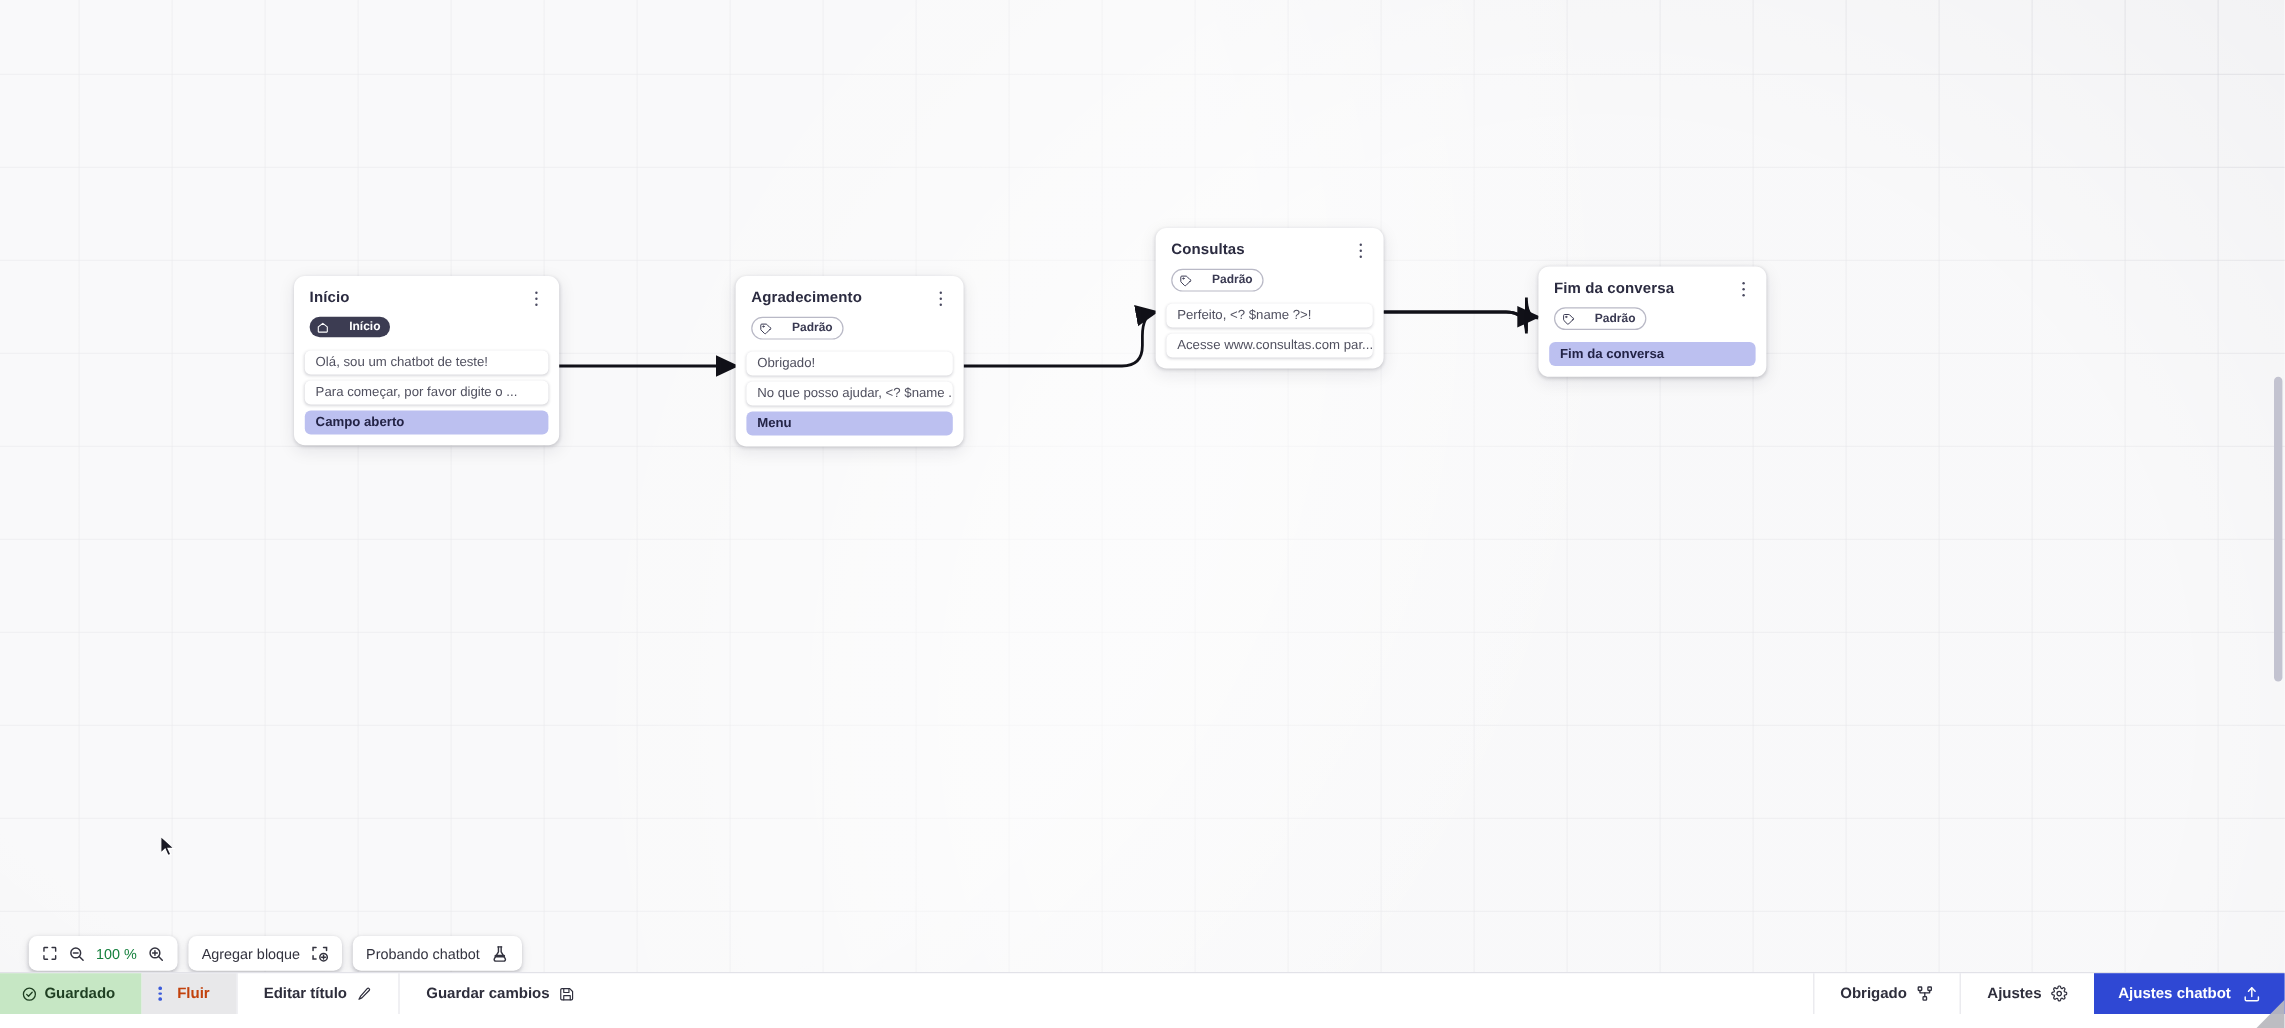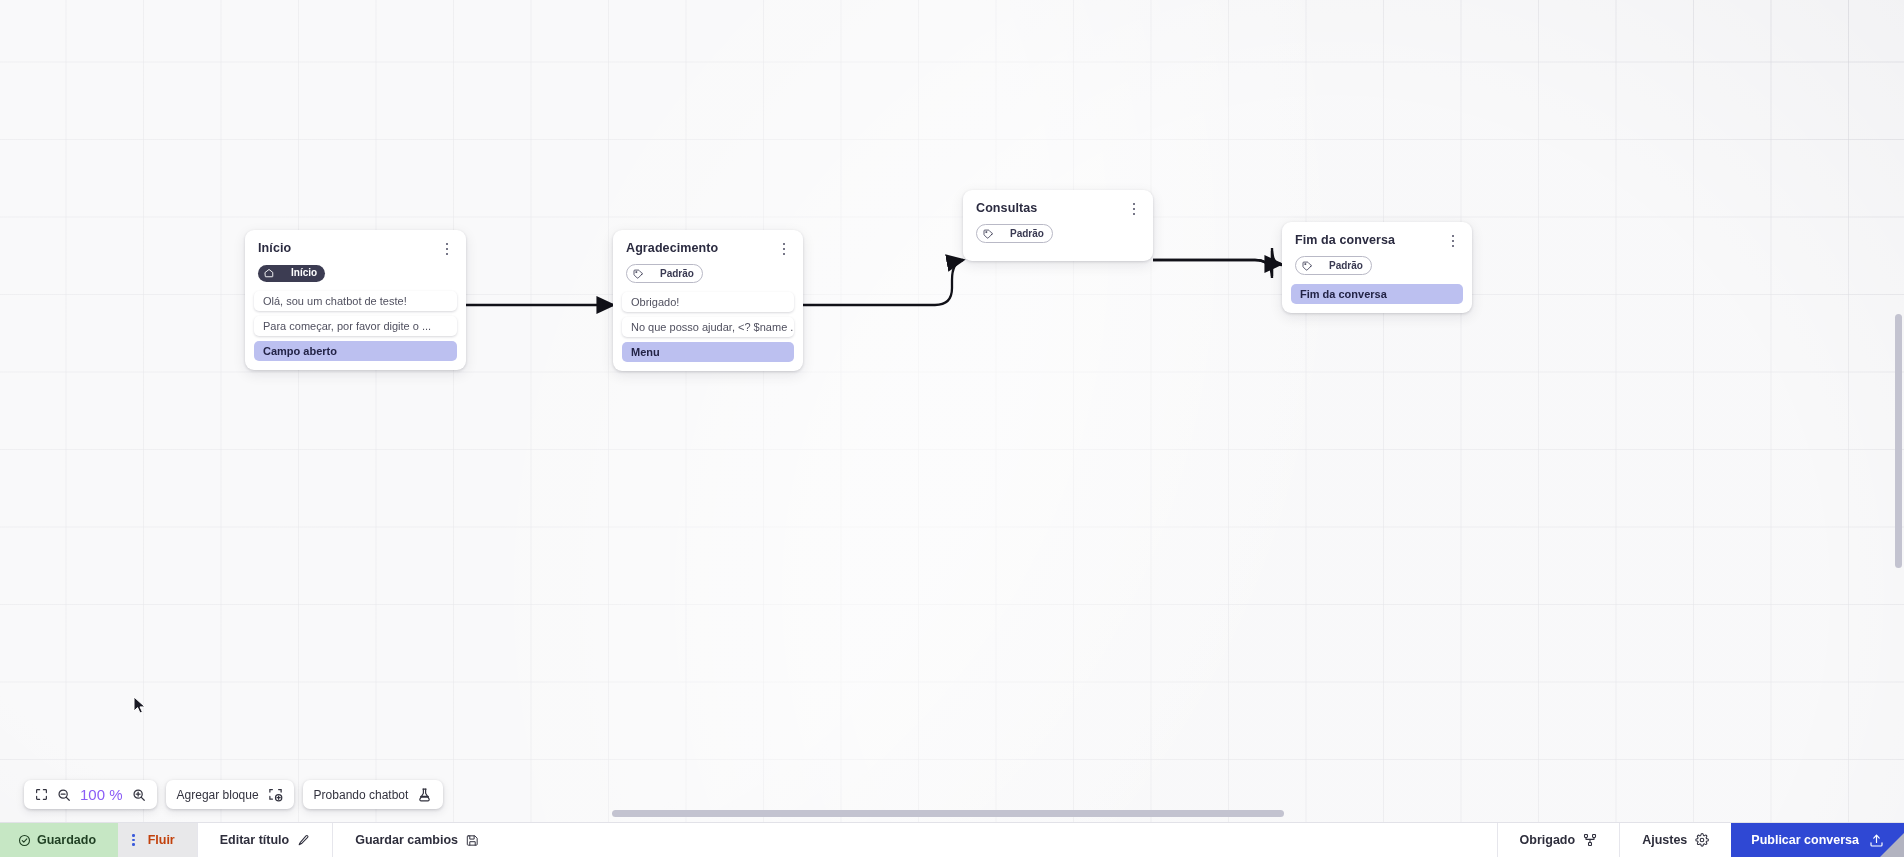--- a/index.html
+++ b/index.html
@@ -142,21 +142,21 @@
     height: 29px;
     display: flex;
     align-items: center;
     padding: 0 11px;
     gap: 9px;
     font-size: 12px;
     color: #33333f;
     cursor: pointer;
     white-space: nowrap;
   }
-  .tb-group .zoomlabel { font-size: 15px; color: #8b5cf6; }
+  .tb-group .zoomlabel { font-size: 12px; color: #15803d; }
   .tb-ico { display:flex; align-items:center; justify-content:center; cursor:pointer; }
 
   
   #vscroll {
     position: absolute;
     right: 2px;
     top: 314px;
     width: 7px;
     height: 254px;
     border-radius: 4px;
@@ -170,21 +170,21 @@
     width: 672px;
     height: 7px;
     border-radius: 4px;
     background: #c3c3d0;
     z-index: 15;
   }
 
   
   #statusbar {
     position: absolute;
-    left: 0; bottom: 0;
+    left: 0; bottom: 12px;
     width: 1904px;
     height: 34px;
     background: #ffffff;
     border-top: 1px solid #e2e2e8;
     display: flex;
     align-items: stretch;
     z-index: 30;
     font-size: 12.5px;
   }
   .sb-saved {
@@ -313,20 +313,24 @@
           </div>
       </div>
       <div class="badge-row">
         <span class="badge default">
           <svg width="10" height="10" viewBox="0 0 24 24" fill="none" stroke="#3a3a52" stroke-width="2" stroke-linecap="round" stroke-linejoin="round">
             <path d="M20.6 13.4 L12.6 21.4 a2 2 0 0 1-2.8 0 L3 14.6 a2 2 0 0 1-.6-1.4 V4.6 A2 2 0 0 1 4.4 2.6 h8.6 a2 2 0 0 1 1.4.6 l6.2 6.2 a2 2 0 0 1 0 4 Z"></path>
             <circle cx="7.6" cy="7.4" r="1.3"></circle>
           </svg>
           <span>Padrão</span>
         </span>
+      </div>
+      <div class="rows">
+        <div class="row">Perfeito, &lt;? $name ?&gt;!</div>
+        <div class="row">Acesse www.consultas.com par...</div>
       </div>
     </div>
 
     <div class="node" style="left:1282px; top:222px; width:190px;">
       <div class="node-head">
         <div class="node-title">Fim da conversa</div>
         <div class="kebab">
             <i></i>
             <i></i>
             <i></i>
@@ -453,21 +457,21 @@
         </svg>
       </div>
       <div class="sb-item">
         <span>Ajustes</span>
         <svg width="14" height="14" viewBox="0 0 24 24" fill="none" stroke="#2e2e3c" stroke-width="1.8" stroke-linecap="round" stroke-linejoin="round">
           <circle cx="12" cy="12" r="3.1"></circle>
           <path d="M19.3 14.6a1.6 1.6 0 0 0 .3 1.8l.1.1a1.9 1.9 0 1 1-2.7 2.7l-.1-.1a1.6 1.6 0 0 0-1.8-.3 1.6 1.6 0 0 0-1 1.5v.3a1.9 1.9 0 1 1-3.8 0v-.2a1.6 1.6 0 0 0-1-1.5 1.6 1.6 0 0 0-1.8.3l-.1.1a1.9 1.9 0 1 1-2.7-2.7l.1-.1a1.6 1.6 0 0 0 .3-1.8 1.6 1.6 0 0 0-1.5-1h-.3a1.9 1.9 0 1 1 0-3.8h.2a1.6 1.6 0 0 0 1.5-1 1.6 1.6 0 0 0-.3-1.8l-.1-.1a1.9 1.9 0 1 1 2.7-2.7l.1.1a1.6 1.6 0 0 0 1.8.3h.1a1.6 1.6 0 0 0 1-1.5v-.3a1.9 1.9 0 1 1 3.8 0v.2a1.6 1.6 0 0 0 1 1.5 1.6 1.6 0 0 0 1.8-.3l.1-.1a1.9 1.9 0 1 1 2.7 2.7l-.1.1a1.6 1.6 0 0 0-.3 1.8v.1a1.6 1.6 0 0 0 1.5 1h.3a1.9 1.9 0 1 1 0 3.8h-.2a1.6 1.6 0 0 0-1.5 1Z"></path>
         </svg>
       </div>
       <div class="sb-publish">
-        <span>Publicar conversa</span>
+        <span>Ajustes chatbot</span>
         <svg width="15" height="15" viewBox="0 0 24 24" fill="none" stroke="#ffffff" stroke-width="1.9" stroke-linecap="round" stroke-linejoin="round">
           <path d="M3.2 15.6v3.4a1.8 1.8 0 0 0 1.8 1.8h14a1.8 1.8 0 0 0 1.8-1.8v-3.4"></path>
           <path d="M7.6 8.2 12 3.4l4.4 4.8"></path>
           <path d="M12 3.8v11.4"></path>
         </svg>
       </div>
     </div>
   </div>
 
   <svg id="resize-grip" viewBox="0 0 28 28">

